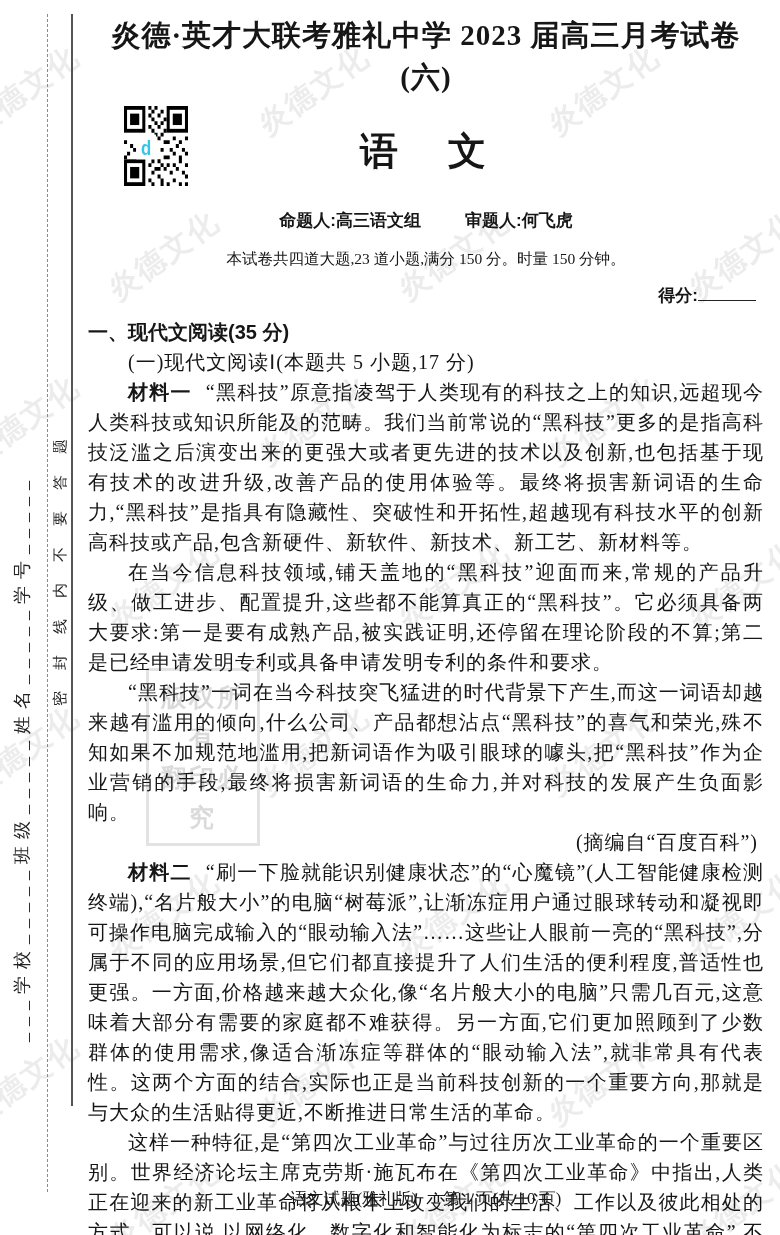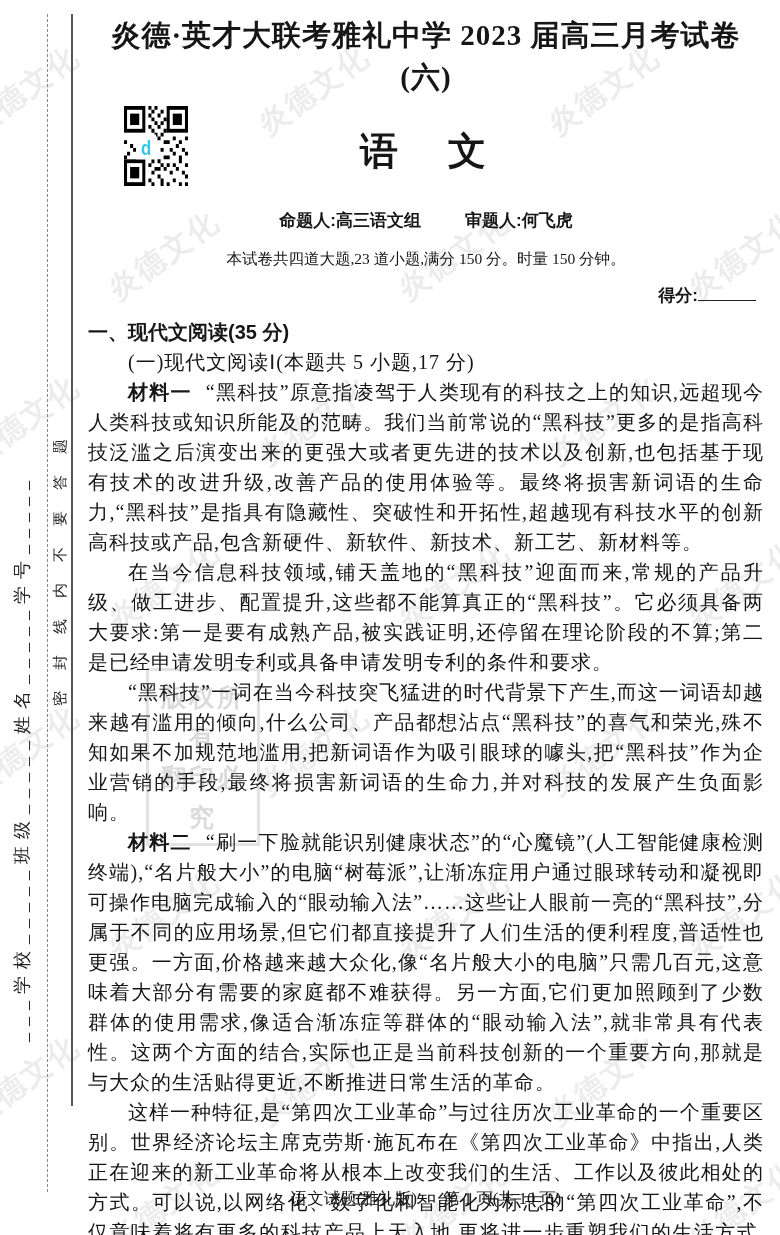--- a/index.html
+++ b/index.html
@@ -153,20 +153,21 @@
     <div class="score-row">
       <span class="score-label">得分:</span><span class="score-blank"></span>
     </div>
 
     <div class="h1">一、现代文阅读(35 分)</div>
     <p class="para indent">(一)现代文阅读Ⅰ(本题共 5 小题,17 分)</p>
 
     <p class="para indent"><span class="mat-label">材料一</span><span>“黑科技”原意指凌驾于人类现有的科技之上的知识,远超现今人类科技或知识所能及的范畴。我们当前常说的“黑科技”更多的是指高科技泛滥之后演变出来的更强大或者更先进的技术以及创新,也包括基于现有技术的改进升级,改善产品的使用体验等。最终将损害新词语的生命力,“黑科技”是指具有隐藏性、突破性和开拓性,超越现有科技水平的创新高科技或产品,包含新硬件、新软件、新技术、新工艺、新材料等。</span></p>
     <p class="para indent">在当今信息科技领域,铺天盖地的“黑科技”迎面而来,常规的产品升级、做工进步、配置提升,这些都不能算真正的“黑科技”。它必须具备两大要求:第一是要有成熟产品,被实践证明,还停留在理论阶段的不算;第二是已经申请发明专利或具备申请发明专利的条件和要求。</p>
     <p class="para indent">“黑科技”一词在当今科技突飞猛进的时代背景下产生,而这一词语却越来越有滥用的倾向,什么公司、产品都想沾点“黑科技”的喜气和荣光,殊不知如果不加规范地滥用,把新词语作为吸引眼球的噱头,把“黑科技”作为企业营销的手段,最终将损害新词语的生命力,并对科技的发展产生负面影响。</p>
+    <p class="para attribution">(摘编自“百度百科”)</p>
 
     <p class="para indent"><span class="mat-label">材料二</span><span>“刷一下脸就能识别健康状态”的“心魔镜”(人工智能健康检测终端),“名片般大小”的电脑“树莓派”,让渐冻症用户通过眼球转动和凝视即可操作电脑完成输入的“眼动输入法”……这些让人眼前一亮的“黑科技”,分属于不同的应用场景,但它们都直接提升了人们生活的便利程度,普适性也更强。一方面,价格越来越大众化,像“名片般大小的电脑”只需几百元,这意味着大部分有需要的家庭都不难获得。另一方面,它们更加照顾到了少数群体的使用需求,像适合渐冻症等群体的“眼动输入法”,就非常具有代表性。这两个方面的结合,实际也正是当前科技创新的一个重要方向,那就是与大众的生活贴得更近,不断推进日常生活的革命。</span></p>
     <p class="para indent">这样一种特征,是“第四次工业革命”与过往历次工业革命的一个重要区别。世界经济论坛主席克劳斯·施瓦布在《第四次工业革命》中指出,人类正在迎来的新工业革命将从根本上改变我们的生活、工作以及彼此相处的方式。可以说,以网络化、数字化和智能化为标志的“第四次工业革命”,不仅意味着将有更多的科技产品上天入地,更将进一步重塑我们的生活方式,在生活世界中展开它的力量。</p>
 
   </div>
 
   <div class="footer">
     <span>语文试题(雅礼版)</span><span class="gap"></span><span>第 1 页(共 10 页)</span>
   </div>
 

